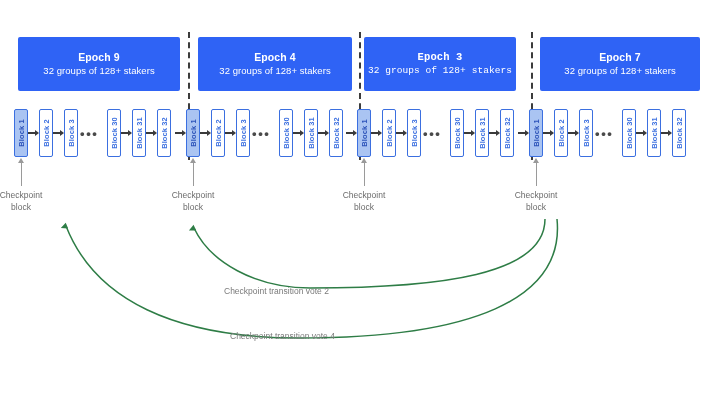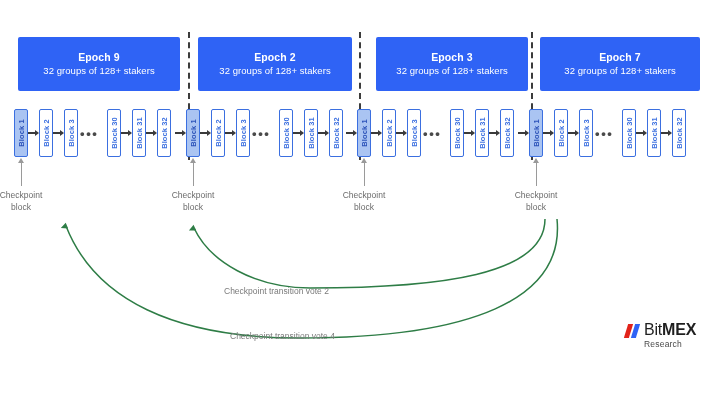--- a/index.html
+++ b/index.html
@@ -86,24 +86,24 @@
 </head>
 <body>
 
 <div id="stage">
 
   <div class="epoch-box" style="left:18px;top:37px;width:162px;height:54px;">
     <div class="epoch-title">Epoch 9</div>
     <div class="epoch-sub">32 groups of 128+ stakers</div>
   </div>
   <div class="epoch-box" style="left:198px;top:37px;width:154px;height:54px;">
-    <div class="epoch-title">Epoch 2</div>
+    <div class="epoch-title">Epoch 4</div>
     <div class="epoch-sub">32 groups of 128+ stakers</div>
   </div>
-  <div class="epoch-box" style="left:376px;top:37px;width:152px;height:54px;">
+  <div class="epoch-box" style="left:364px;top:37px;width:152px;height:54px;font-family:Liberation Mono, monospace;">
     <div class="epoch-title">Epoch 3</div>
     <div class="epoch-sub">32 groups of 128+ stakers</div>
   </div>
   <div class="epoch-box" style="left:540px;top:37px;width:160px;height:54px;">
     <div class="epoch-title">Epoch 7</div>
     <div class="epoch-sub">32 groups of 128+ stakers</div>
   </div>
 
   <div class="divider" style="left:188px;top:32px;height:128px;"></div>
   <div class="divider" style="left:359px;top:32px;height:128px;"></div>
@@ -299,24 +299,14 @@
     </defs>
 
     <path d="M545,219 C545,275 440,288 310,288 C255,288 210,262 194,228" fill="none" stroke="#2e7d46" stroke-width="1.5" marker-end="url(#gArrow)"></path>
 
     <path d="M557,219 C565,300 470,338 300,338 C175,338 95,300 66,226" fill="none" stroke="#2e7d46" stroke-width="1.5" marker-end="url(#gArrow)"></path>
   </svg>
 
   <div class="vote-label" style="left:224px;top:286px;">Checkpoint transition vote 2</div>
   <div class="vote-label" style="left:230px;top:331px;">Checkpoint transition vote 4</div>
 
-  <div class="logo" style="left:626px;top:322px;">
-    <div class="logo-mark">
-      <i class="red"></i>
-        <i class="blue"></i>
-    </div>
-    <div>
-      <div class="logo-word"><span>Bit</span><b>MEX</b></div>
-      <div class="logo-sub">Research</div>
-    </div>
-  </div>
 
 </div>
 
 </body></html>

